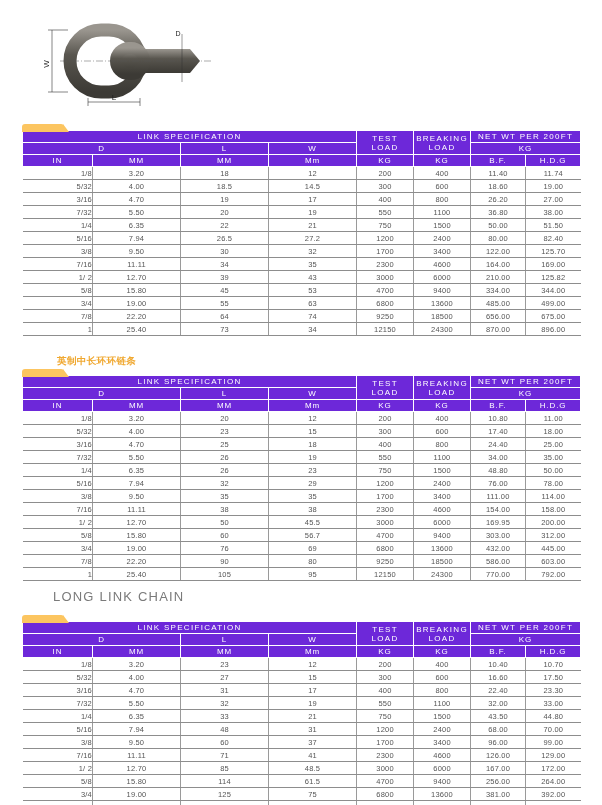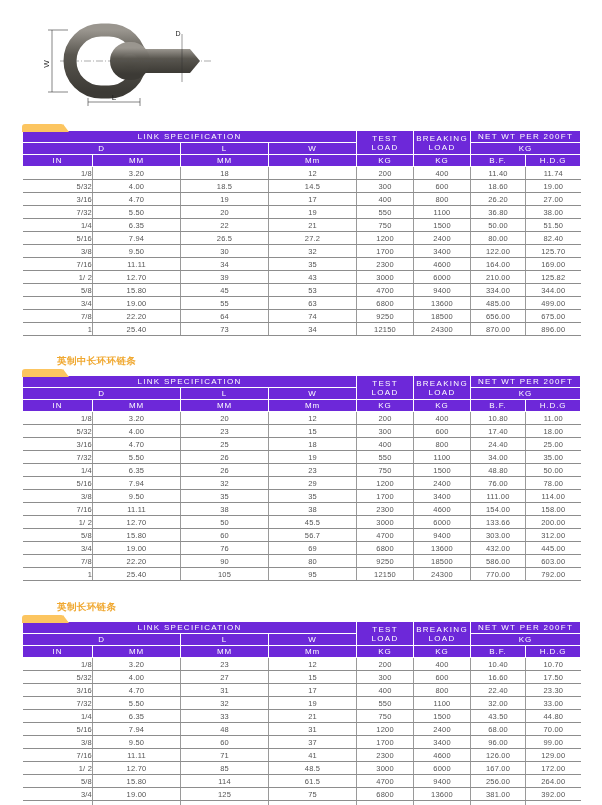--- a/index.html
+++ b/index.html
@@ -432,21 +432,21 @@
             <td>154.00</td>
             <td>158.00</td>
           </tr>
           <tr>
             <td>1/ 2</td>
             <td>12.70</td>
             <td>50</td>
             <td>45.5</td>
             <td>3000</td>
             <td>6000</td>
-            <td>133.66</td>
+            <td>169.95</td>
             <td>200.00</td>
           </tr>
           <tr>
             <td>5/8</td>
             <td>15.80</td>
             <td>60</td>
             <td>56.7</td>
             <td>4700</td>
             <td>9400</td>
             <td>303.00</td>
@@ -480,21 +480,20 @@
             <td>12150</td>
             <td>24300</td>
             <td>770.00</td>
             <td>792.00</td>
           </tr>
         </tbody>
     </table>
   </div>
 
   <div class="sect s3">
-    <p class="cn">英制长环链条</p>
     <p class="en">LONG LINK CHAIN</p>
   </div>
 
   <div class="tblock t3">
     <div class="notch"></div>
     <table class="spec">
       <colgroup>
           <col class="c1">
           <col class="c2">
           <col class="c3">

